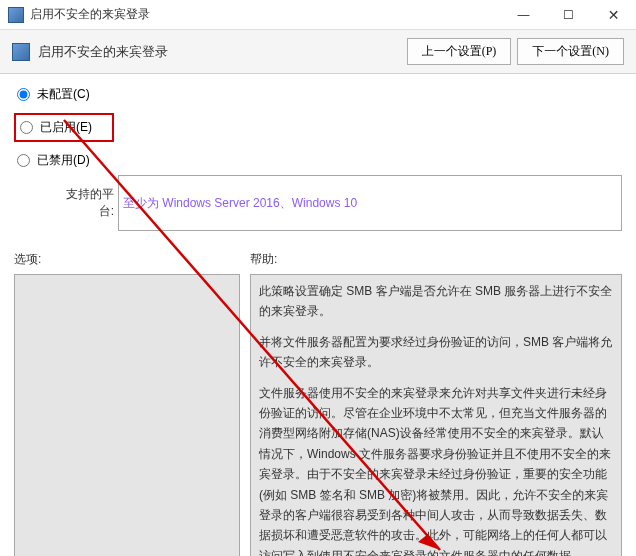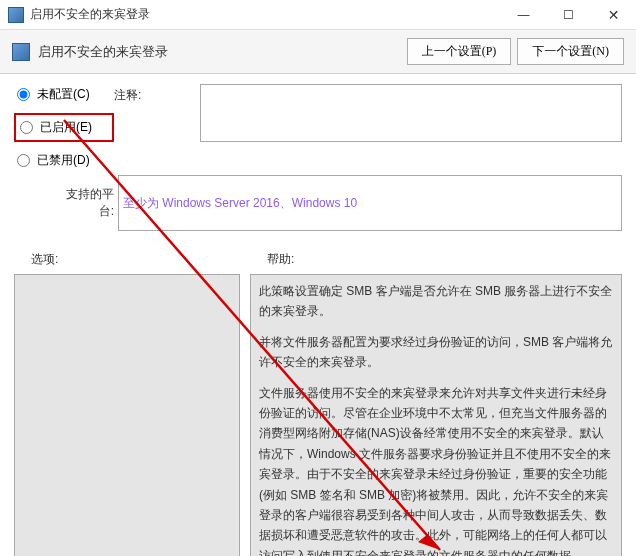--- a/index.html
+++ b/index.html
@@ -114,21 +114,21 @@
     font-family: inherit;
     font-size: 12px;
     background: #fff;
     color: #8b5cf6;
   }
   .labels-row {
     display: flex;
     padding: 14px 14px 6px 14px;
     color: #333;
   }
-  .labels-row .opt-lbl { width: 236px; margin-left: 17px; }
+  .labels-row .opt-lbl { width: 236px; }
   .panels-row {
     display: flex;
     padding: 0 14px;
     gap: 10px;
   }
   .panel {
     border: 1px solid #a7a7a7;
     background: #e5e5e5;
     height: 290px;
     overflow-y: auto;
@@ -181,26 +181,20 @@
       </label>
       <label class="radio-item highlight">
         <input type="radio" name="state" style="">
         <span>已启用(E)</span>
       </label>
       <label class="radio-item">
         <input type="radio" name="state" style="">
         <span>已禁用(D)</span>
       </label>
     </div>
-    <div class="right-col">
-      <div class="comment-row">
-        <span class="lbl">注释:</span>
-        <textarea class="comment" style=""></textarea>
-      </div>
-    </div>
   </div>
   <div class="platform-row">
     <span class="lbl">支持的平台:</span>
     <input class="platform" readonly="" value="至少为 Windows Server 2016、Windows 10" style="">
   </div>
 </div>
 
 <div class="labels-row">
   <div class="opt-lbl">选项:</div>
   <div>帮助:</div>

